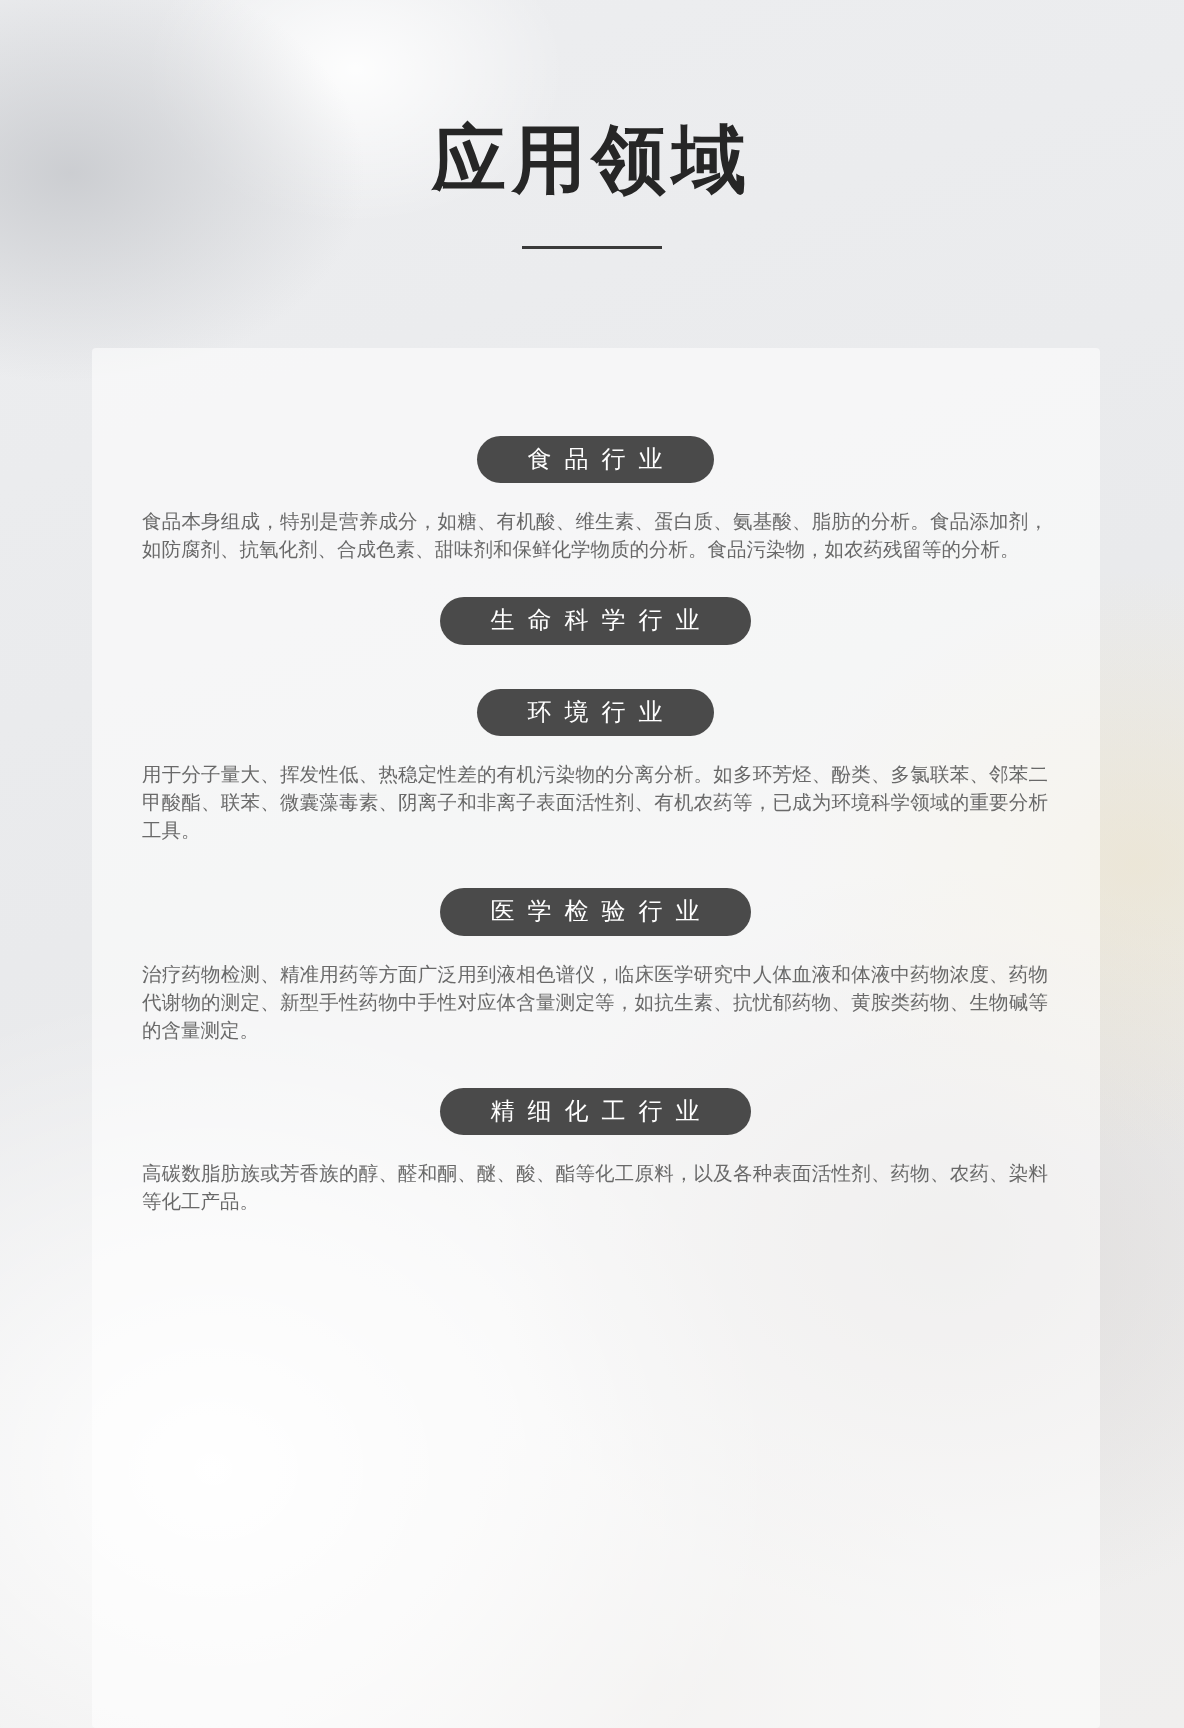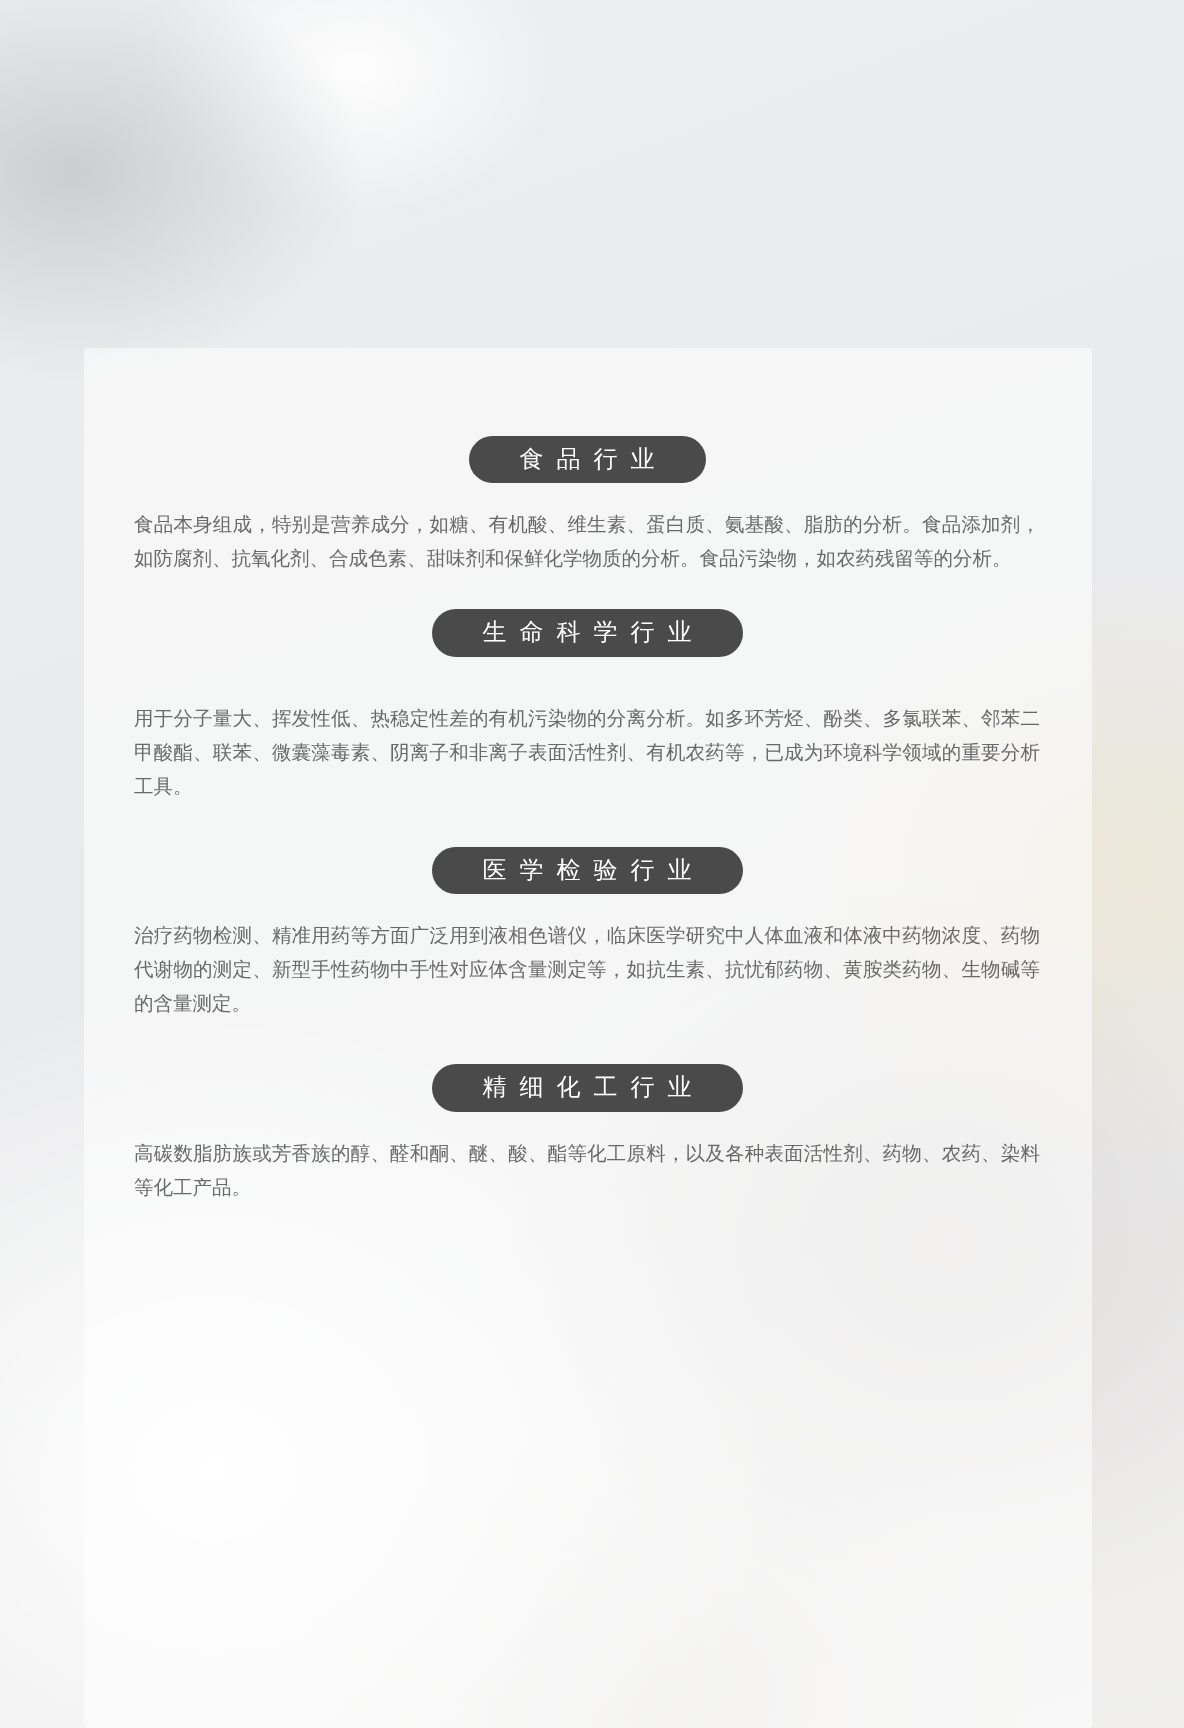--- a/index.html
+++ b/index.html
@@ -45,21 +45,21 @@
   .title-divider {
     width: 140px;
     height: 3px;
     background: #3a3a3a;
     margin: 38px auto 0 auto;
   }
 
   
   .content-card {
     position: absolute;
-    left: 84px;
+    left: 92px;
     top: 348px;
     width: 1008px;
     height: 1380px;
     background: rgba(255, 255, 255, 0.55);
     border-radius: 4px;
     padding: 88px 50px 40px 48px;
   }
 
   .section { margin-bottom: 34px; }
 
@@ -76,54 +76,61 @@
     letter-spacing: 13px;
     text-indent: 13px; 
     padding: 10px 38px 11px 38px;
     border-radius: 25px;
     white-space: nowrap;
     line-height: 1.1;
   }
 
   .section-body {
     font-size: 19.5px;
-    line-height: 34px;
+    line-height: 28px;
     color: #696969;
     text-align: justify;
     padding: 0 2px;
   }
 
   
   .section.gap-lg { margin-top: 44px; }
 </style>
 </head>
 <body>
 
 <div class="page">
 
+  <div class="page-header">
+    <div class="page-title">应用领域</div>
+    <div class="title-divider"></div>
+  </div>
 
   <div class="content-card">
 
     <div class="section">
       <div class="pill-row">
         <div class="section-pill">食品行业</div>
       </div>
       <div class="section-body">食品本身组成，特别是营养成分，如糖、有机酸、维生素、蛋白质、氨基酸、脂肪的分析。食品添加剂，如防腐剂、抗氧化剂、合成色素、甜味剂和保鲜化学物质的分析。食品污染物，如农药残留等的分析。</div>
     </div>
 
     <div class="section">
     </div>
 
     <div class="section">
       <div class="pill-row">
         <div class="section-pill">生命科学行业</div>
       </div>
     </div>
 
     <div class="section gap-lg">
+      <div class="pill-row">
+        <div class="section-pill">环境行业</div>
+      </div>
       <div class="section-body">用于分子量大、挥发性低、热稳定性差的有机污染物的分离分析。如多环芳烃、酚类、多氯联苯、邻苯二甲酸酯、联苯、微囊藻毒素、阴离子和非离子表面活性剂、有机农药等，已成为环境科学领域的重要分析工具。</div>
     </div>
 
     <div class="section gap-lg">
       <div class="pill-row">
         <div class="section-pill">医学检验行业</div>
       </div>
       <div class="section-body">治疗药物检测、精准用药等方面广泛用到液相色谱仪，临床医学研究中人体血液和体液中药物浓度、药物代谢物的测定、新型手性药物中手性对应体含量测定等，如抗生素、抗忧郁药物、黄胺类药物、生物碱等的含量测定。</div>
     </div>
 

